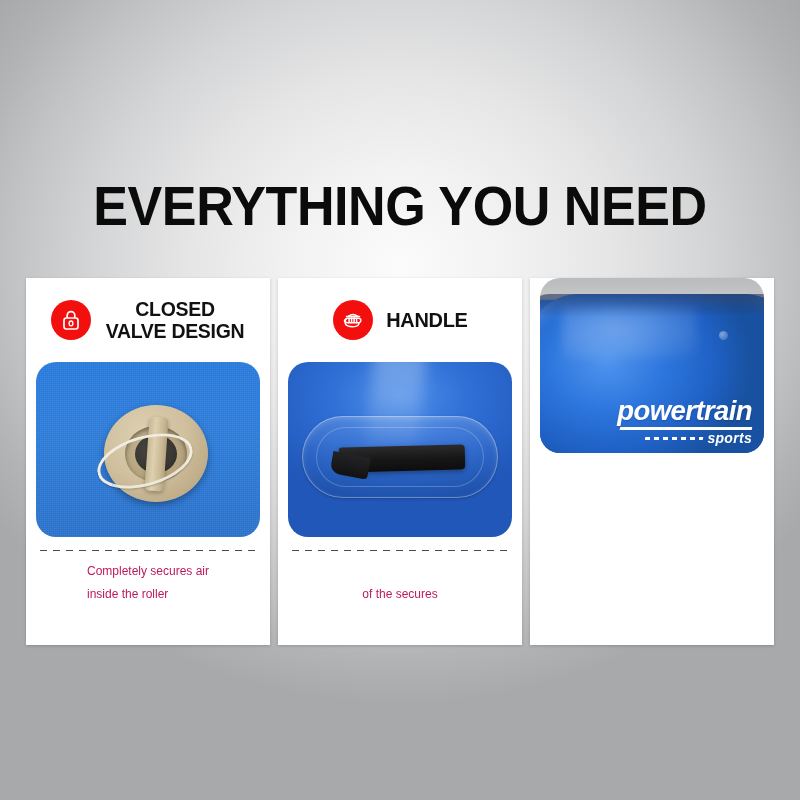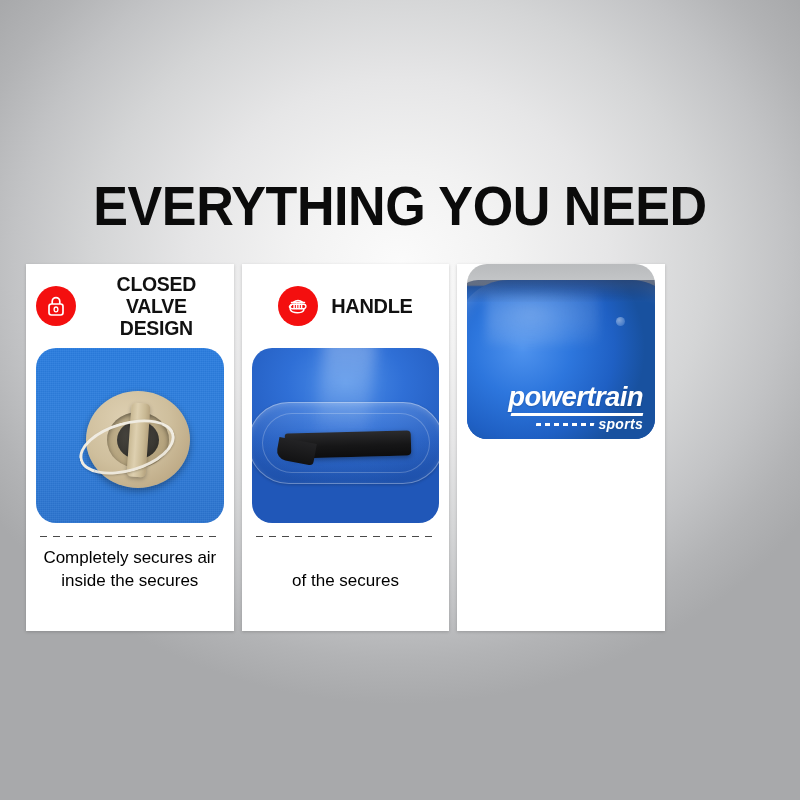--- a/index.html
+++ b/index.html
@@ -44,22 +44,22 @@
     color: #0b0b0b;
     transform: scaleX(0.93);
     transform-origin: 50% 50%;
     white-space: nowrap;
   }
 
   
   .cards {
     position: absolute;
     left: 26px;
-    top: 264px;
-    width: 639px;
+    top: 278px;
+    width: 748px;
     height: 367px;
     display: flex;
     gap: 8px;
   }
 
   .card {
     position: relative;
     flex: 1 1 0;
     background: #ffffff;
     display: flex;
@@ -360,24 +360,24 @@
     align-items: center;
   }
   .dashed {
     width: 100%;
     height: 1px;
     margin: 13px 0 9px;
     background: repeating-linear-gradient(90deg, #4a4a4a 0 7px, rgba(0,0,0,0) 7px 13px);
   }
   .caption {
     font-family: "Liberation Sans", sans-serif;
-    font-size: 17px;
+    font-size: 12px;
     line-height: 23px;
-    color: #000000;
-    text-align: center;
+    color: #be185d;
+    text-align: left;
     max-width: 215px;
   }
 </style>
 </head>
 <body>
 
 <div class="stage">
 
   <div class="headline">EVERYTHING YOU NEED</div>
 
@@ -405,21 +405,21 @@
           </div>
           <div class="valve-tab"></div>
         </div>
         <div class="valve-cord"></div>
       </div>
 
       <div class="cap-wrap">
         <div class="dashed"></div>
         <div class="caption">
           <span>Completely secures air</span><br>
-          <span>inside the secures</span>
+          <span>inside the roller</span>
         </div>
       </div>
     </div>
 
     <div class="card">
       <div class="card-head">
         <span class="badge">
           <svg width="24" height="24" viewBox="0 0 24 24" aria-hidden="true">
             <path d="M5.5 8.4 h13" stroke="#ffffff" stroke-width="1.5" fill="none" stroke-linecap="round"></path>
             <path d="M7.3 8.4 Q12 4.6 16.7 8.4" stroke="#ffffff" stroke-width="1.5" fill="none"></path>

